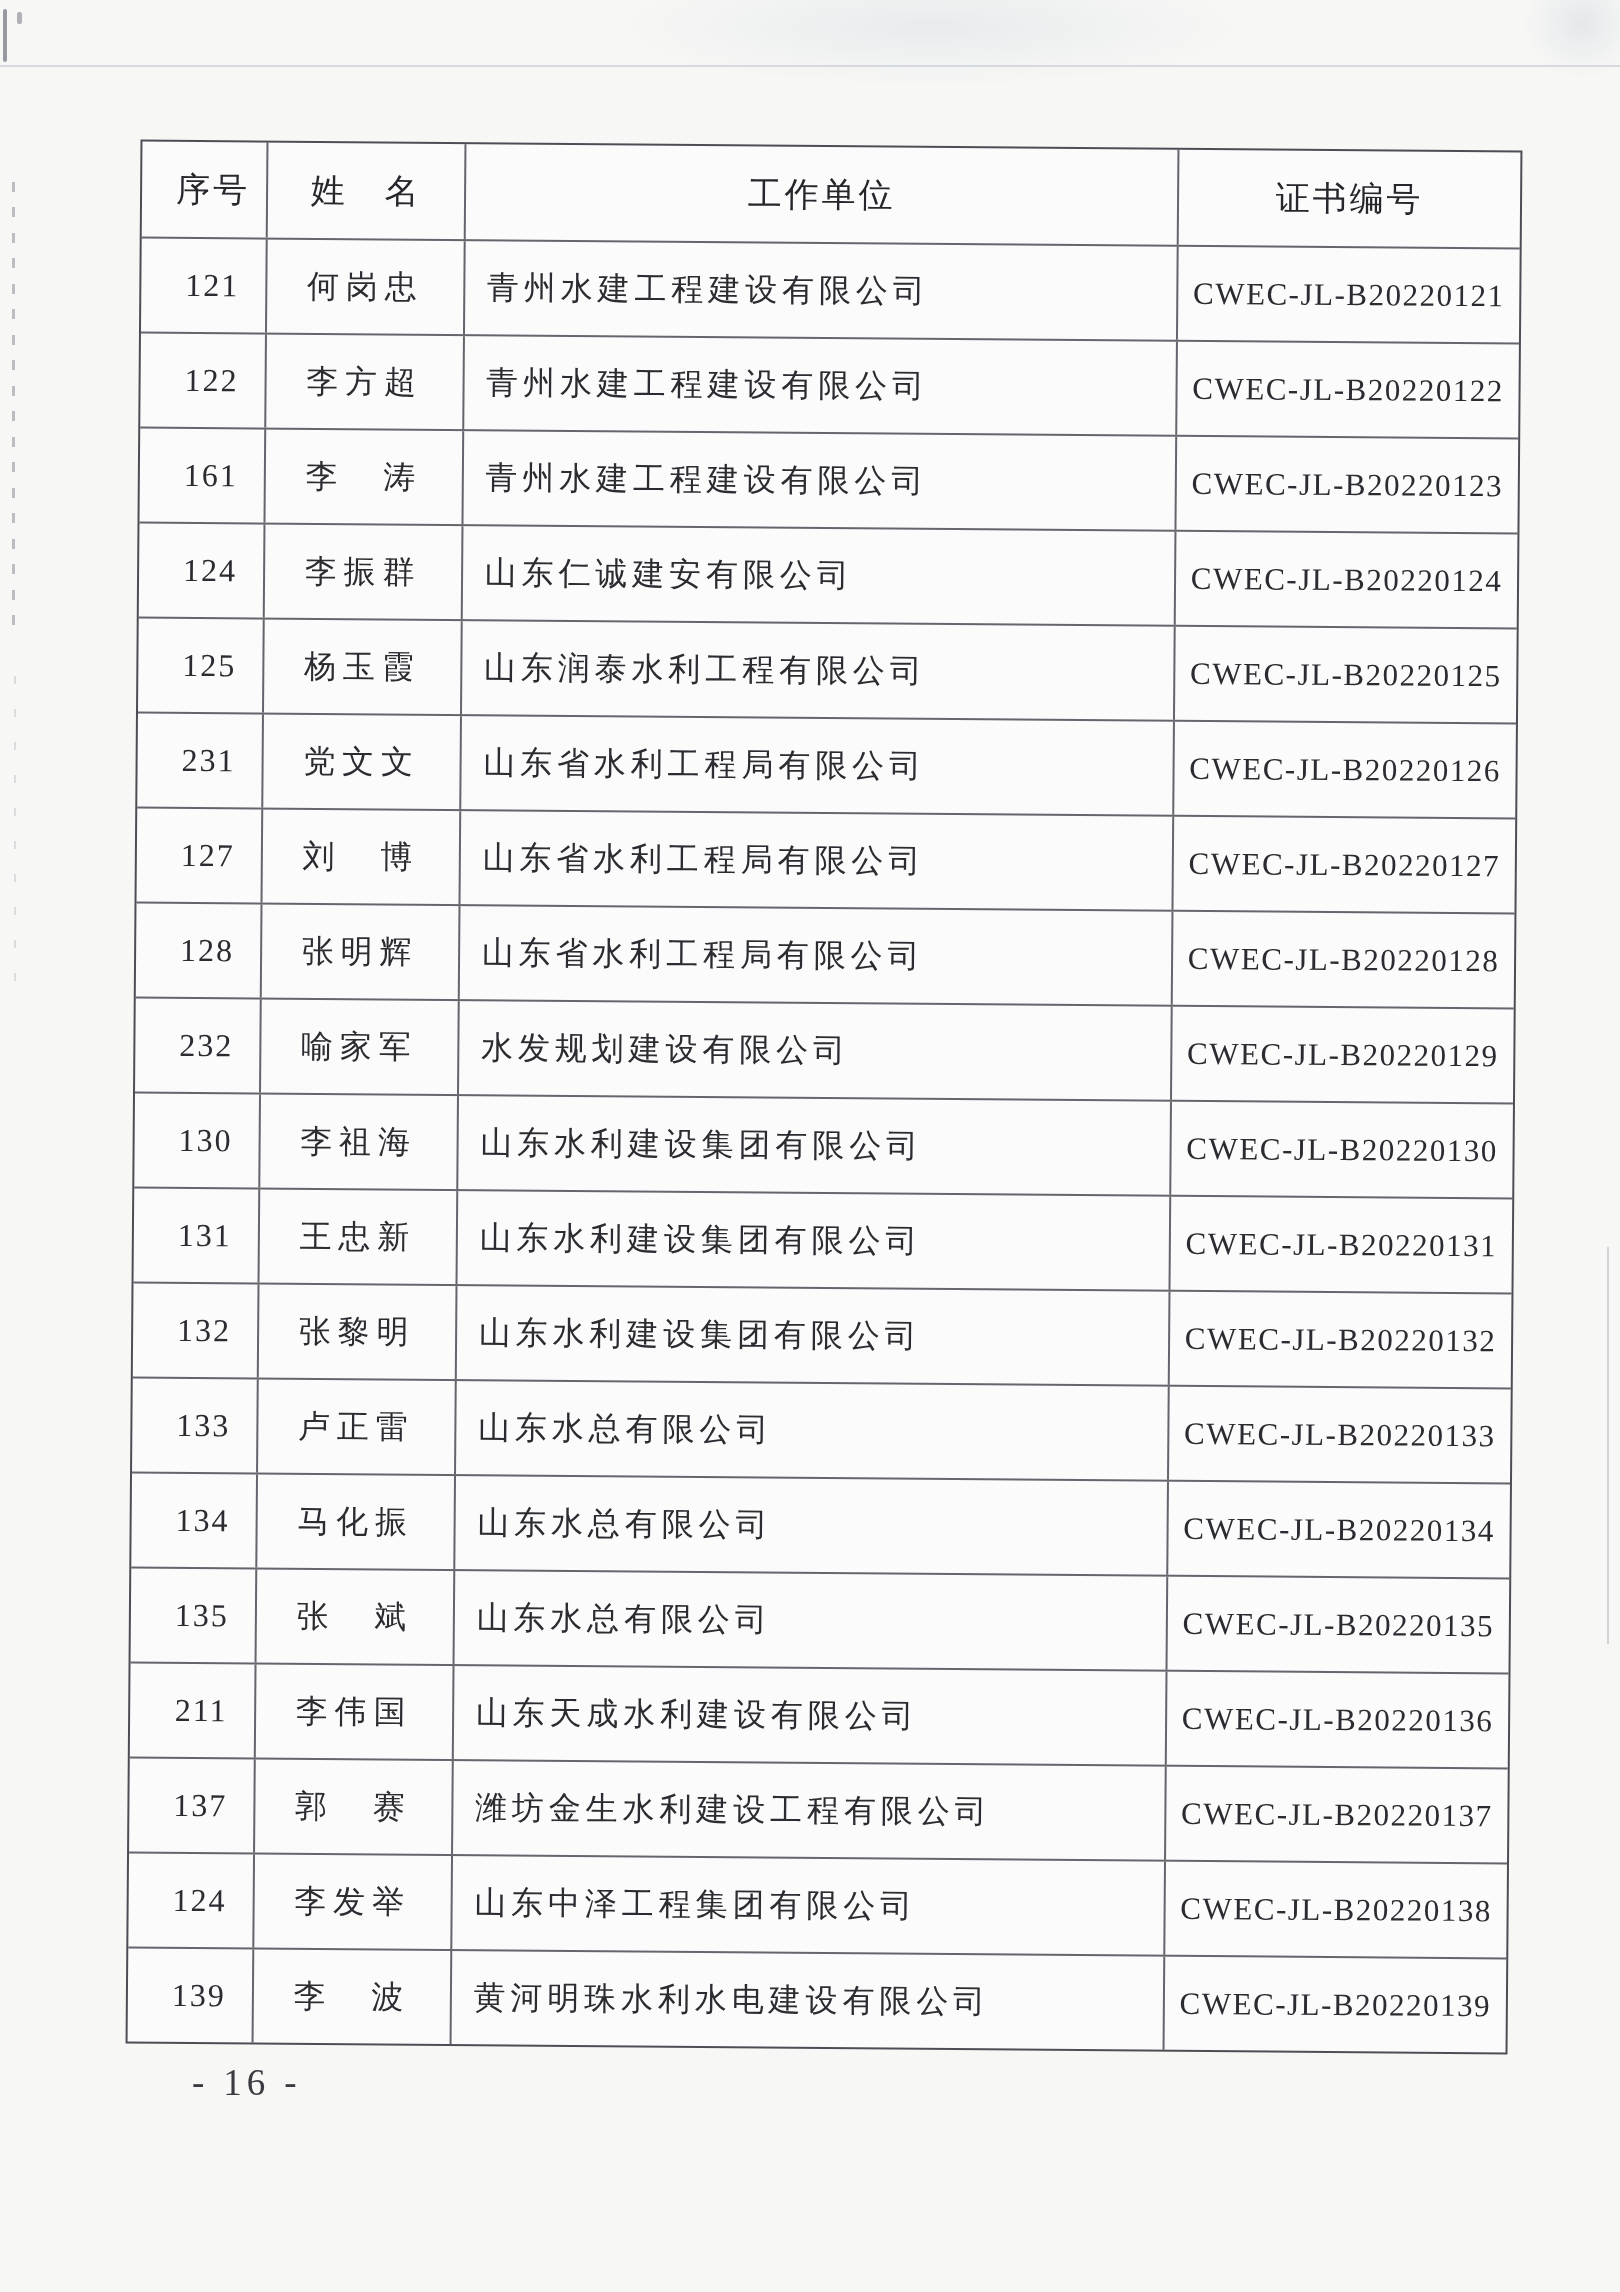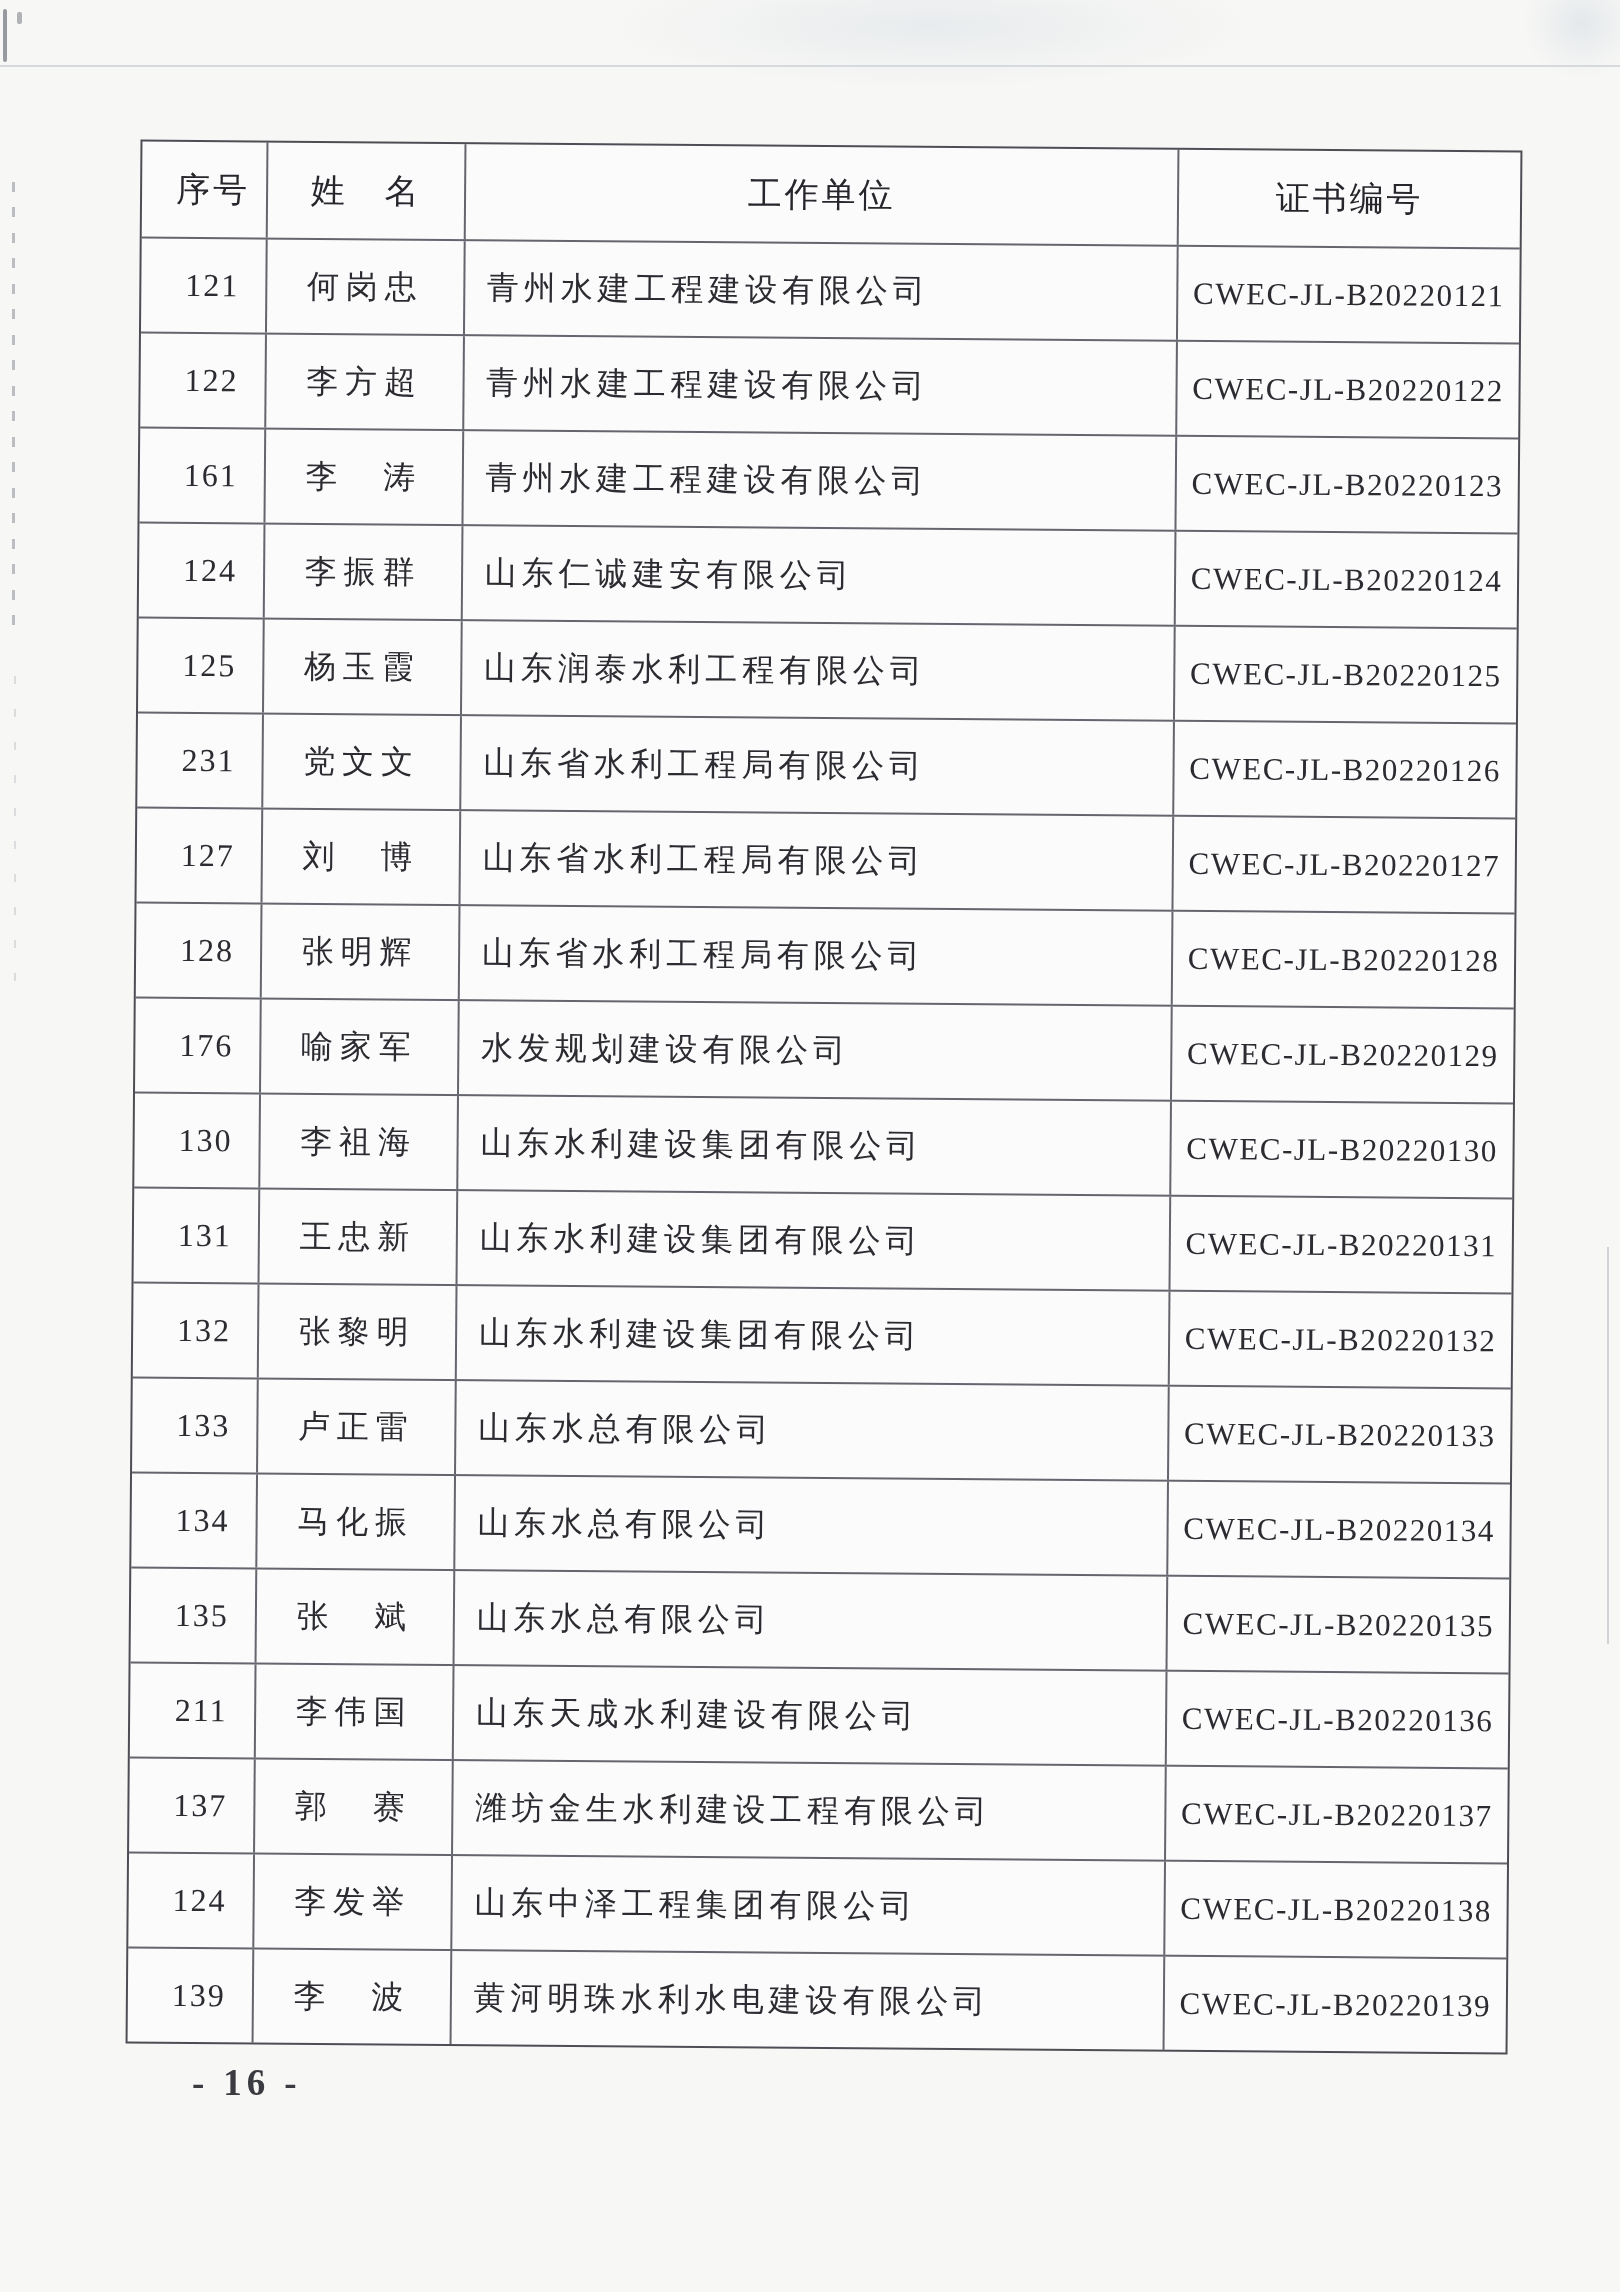--- a/index.html
+++ b/index.html
@@ -46,21 +46,21 @@
   .c1{width:108px;letter-spacing:2px;margin-left:18px;}
   .c2{width:198px;letter-spacing:6.9px;}
   .c3{width:713px;justify-content:flex-start;padding-left:21.6px;letter-spacing:4.9px;}
   .c4{flex:1;letter-spacing:1.5px;font-size:31px;}
   .tr-header .td{font-size:34px;letter-spacing:2.9px;color:#26262c;
       justify-content:center;padding-left:0;}
 
   
   .footer{
     position:absolute;left:192px;top:2061px;
-    font-size:37px;letter-spacing:4.9px;color:#3a3a41;font-weight:bold;
+    font-size:37px;letter-spacing:4.9px;color:#3a3a41;
   }
 </style>
 </head>
 <body>
 
 <div class="page">
 
   <div class="artifact art-topline"></div>
   <div class="artifact art-top-smudge"></div>
   <div class="artifact art-tr-smudge"></div>
@@ -120,21 +120,21 @@
         <div class="td c3">山东省水利工程局有限公司</div>
         <div class="td c4">CWEC-JL-B20220127</div>
       </div>
       <div class="tr">
         <div class="td c1">128</div>
         <div class="td c2">张明辉</div>
         <div class="td c3">山东省水利工程局有限公司</div>
         <div class="td c4">CWEC-JL-B20220128</div>
       </div>
       <div class="tr">
-        <div class="td c1">176</div>
+        <div class="td c1">232</div>
         <div class="td c2">喻家军</div>
         <div class="td c3">水发规划建设有限公司</div>
         <div class="td c4">CWEC-JL-B20220129</div>
       </div>
       <div class="tr">
         <div class="td c1">130</div>
         <div class="td c2">李祖海</div>
         <div class="td c3">山东水利建设集团有限公司</div>
         <div class="td c4">CWEC-JL-B20220130</div>
       </div>

